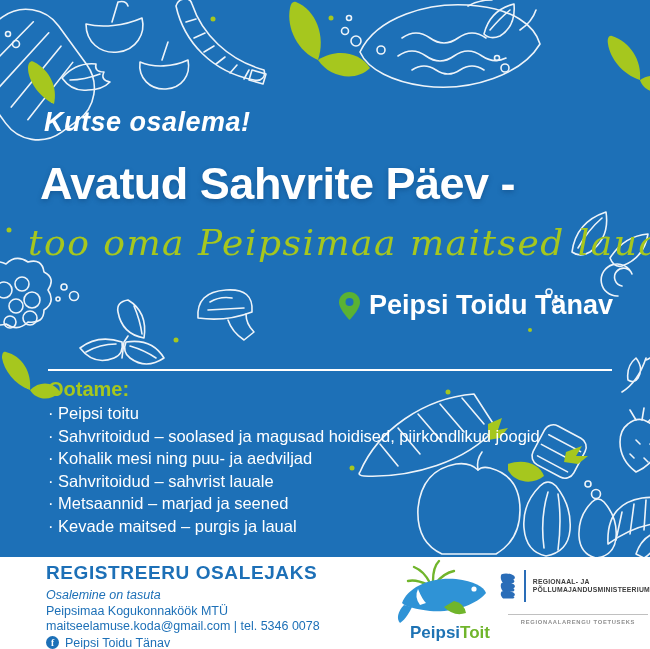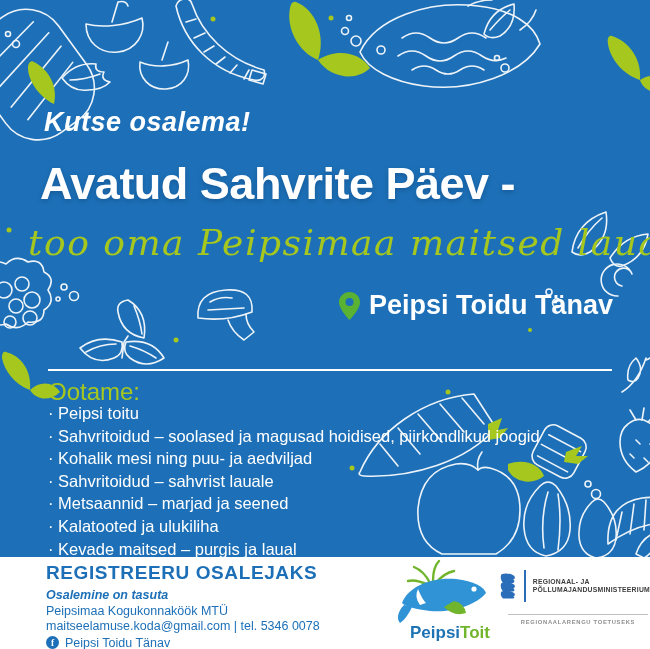--- a/index.html
+++ b/index.html
@@ -7,27 +7,27 @@
   .poster{position:relative;width:618px;height:649px;font-family:"Liberation Sans",sans-serif;}
   .blue{position:absolute;left:0;top:0;width:650px;height:557px;background:var(--bg,#1d70b7);overflow:hidden;}
   .decor{position:absolute;left:0;top:0;}
   .kutse{position:absolute;left:44px;top:107px;color:#fff;font-size:27px;font-weight:700;font-style:italic;letter-spacing:.5px;}
   .title{position:absolute;left:40px;top:158px;margin:0;color:#fff;font-size:45px;font-weight:700;letter-spacing:-.5px;text-shadow:0 2px 5px rgba(10,50,95,.35);white-space:nowrap;}
   .script{position:absolute;left:28px;top:222px;width:600px;color:var(--lime,#a6c71e);font-family:"DejaVu Serif",serif;font-style:italic;font-size:36px;letter-spacing:1.5px;white-space:nowrap;}
   .loc{position:absolute;right:37px;top:288px;text-align:right;color:#fff;font-weight:700;font-size:27px;line-height:35px;}
   .loc-row{display:flex;align-items:center;justify-content:flex-end;gap:9px;}
   .pin{display:inline-flex;}
   .divider{position:absolute;left:48px;right:38px;top:369px;height:2px;background:#fff;}
-  .ootame{position:absolute;left:48px;top:378px;color:var(--lime,#a6c71e);font-size:24px;font-weight:400;}
+  .ootame{position:absolute;left:48px;top:378px;color:var(--lime,#a6c71e);font-size:20px;font-weight:700;}
   .expect-list{position:absolute;left:48px;top:402px;color:#fff;font-size:16.5px;font-weight:500;line-height:22.6px;}
   .expect-item::before{content:"· ";}
   .footer{position:absolute;left:8px;top:557px;width:650px;height:92px;background:#fff;color:var(--bg,#1d70b7);}
   .reg{position:absolute;left:38px;top:5px;}
   .reg-h{font-size:19px;font-weight:700;letter-spacing:.6px;}
-  .reg-note{font-size:12.5px;font-style:italic;margin-top:4px;font-weight:bold;}
+  .reg-note{font-size:12.5px;font-style:italic;margin-top:4px;}
   .reg-line{font-size:12.5px;margin-top:1.5px;}
   .fb-row{display:flex;align-items:center;gap:6px;margin-top:2.5px;font-size:12.5px;cursor:pointer;}
   .fb-icon{display:inline-flex;align-items:center;justify-content:center;width:13px;height:13px;border-radius:50%;background:var(--bg,#1d70b7);color:#fff;font-size:9.5px;font-weight:700;font-family:"Liberation Serif",serif;}
   .pt-logo{position:absolute;left:378px;top:2px;width:104px;text-align:right;}
   .pt-text{font-size:17px;font-weight:700;margin-top:-4px;}
   .pt1{color:#1e73b4;}
   .pt2{color:#70b52b;}
   .ministry{position:absolute;left:492px;top:13px;width:150px;}
   .min-row{display:flex;align-items:center;gap:7px;}
   .min-bar{width:2px;height:32px;background:#2a6db8;}
@@ -178,21 +178,20 @@
     </div>
 
     <div class="divider"></div>
     <div class="ootame">Ootame:</div>
     <div class="expect-list">
         <div class="expect-item">Peipsi toitu</div>
         <div class="expect-item">Sahvritoidud – soolased ja magusad hoidised, piirkondlikud joogid</div>
         <div class="expect-item">Kohalik mesi ning puu- ja aedviljad</div>
         <div class="expect-item">Sahvritoidud – sahvrist lauale</div>
         <div class="expect-item">Metsaannid – marjad ja seened</div>
-        <div class="expect-item">Kalatooted ja ulukiliha</div>
         <div class="expect-item">Kevade maitsed – purgis ja laual</div>
       </div>
   </div>
 
   <div class="footer">
     <div class="reg">
       <div class="reg-h">REGISTREERU OSALEJAKS</div>
       <div class="reg-note">Osalemine on tasuta</div>
       <div class="reg-line">Peipsimaa Kogukonnaköök MTÜ</div>
       <div class="reg-line">maitseelamuse.koda@gmail.com | tel. 5346 0078</div>

